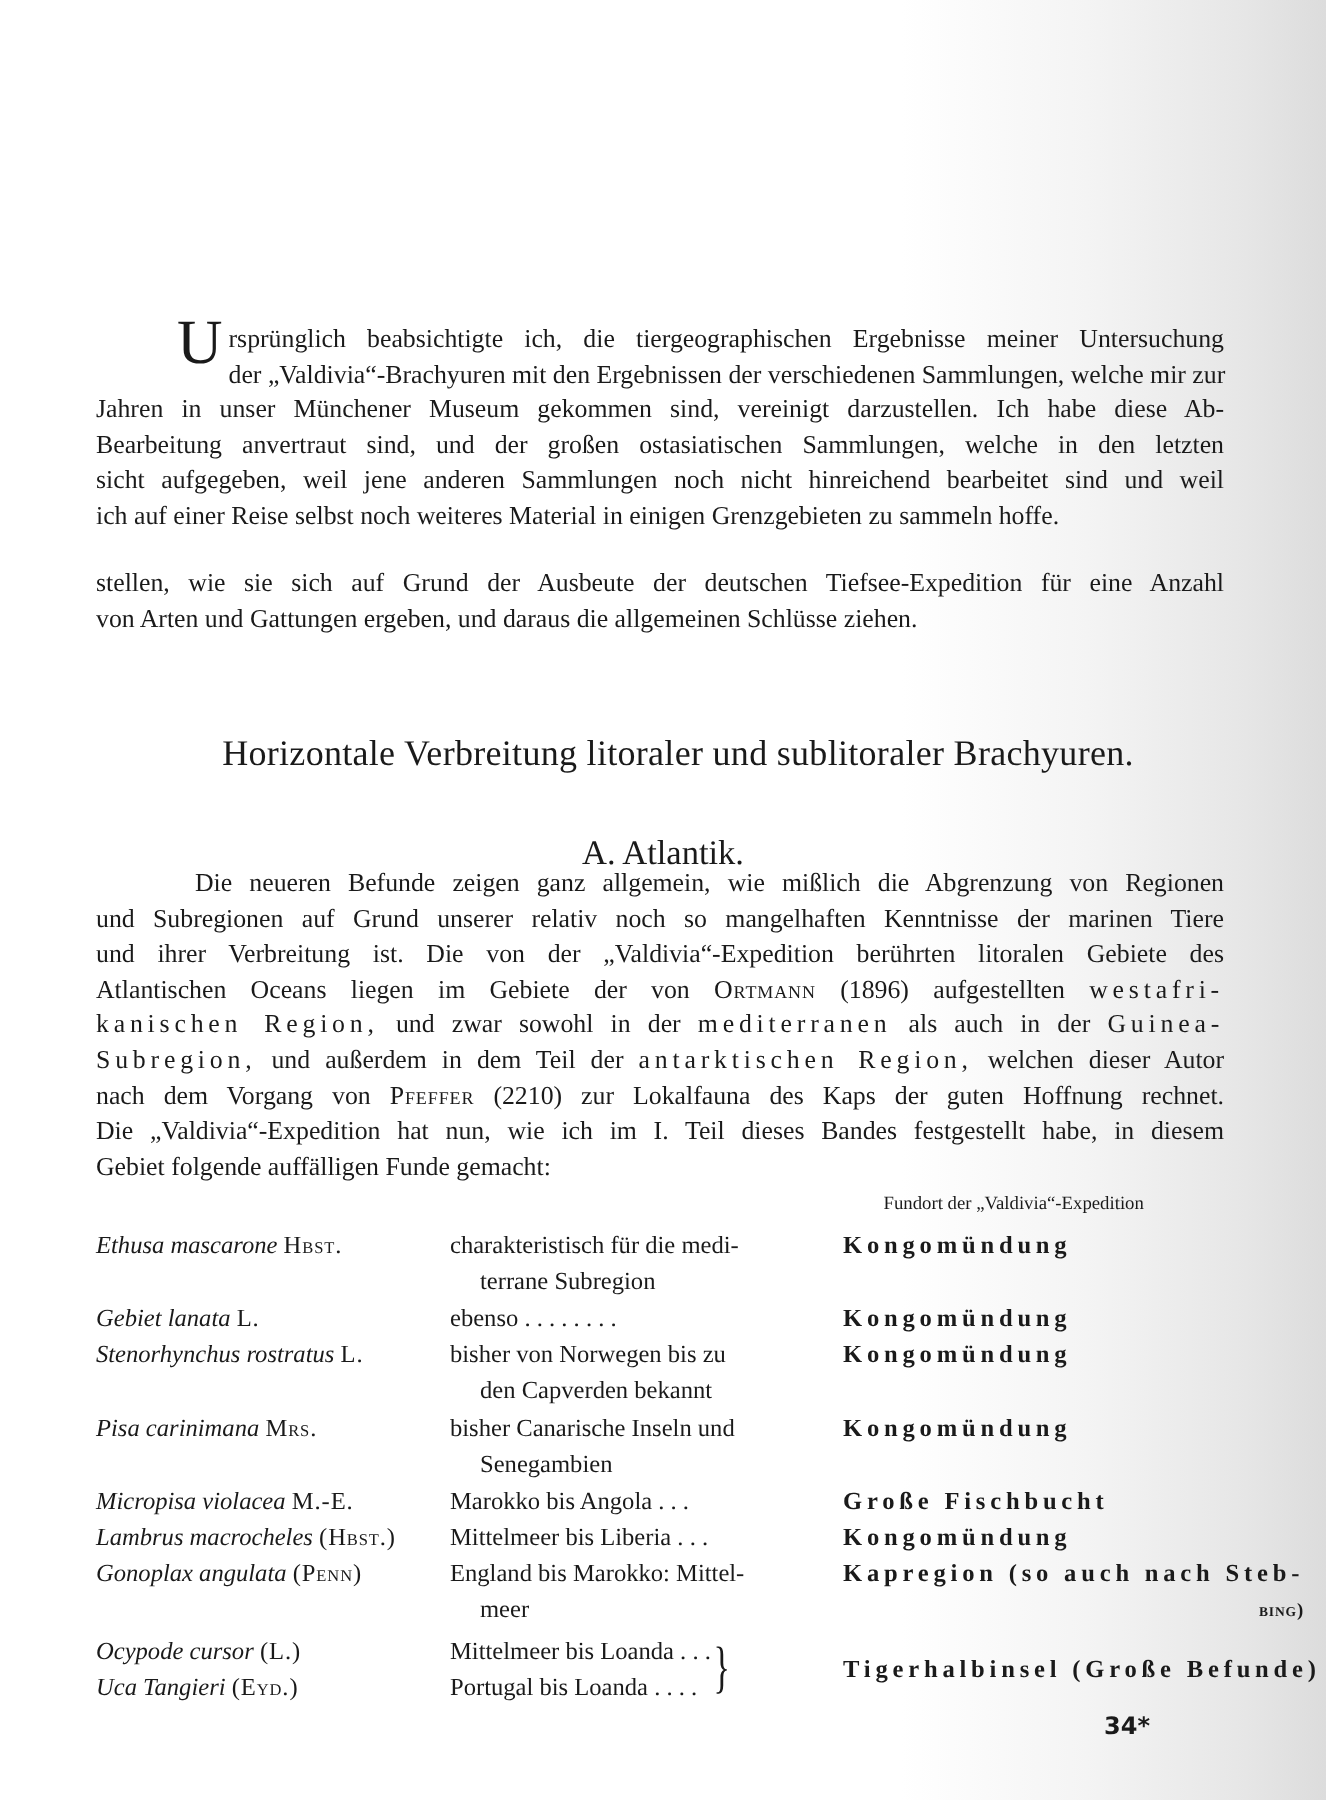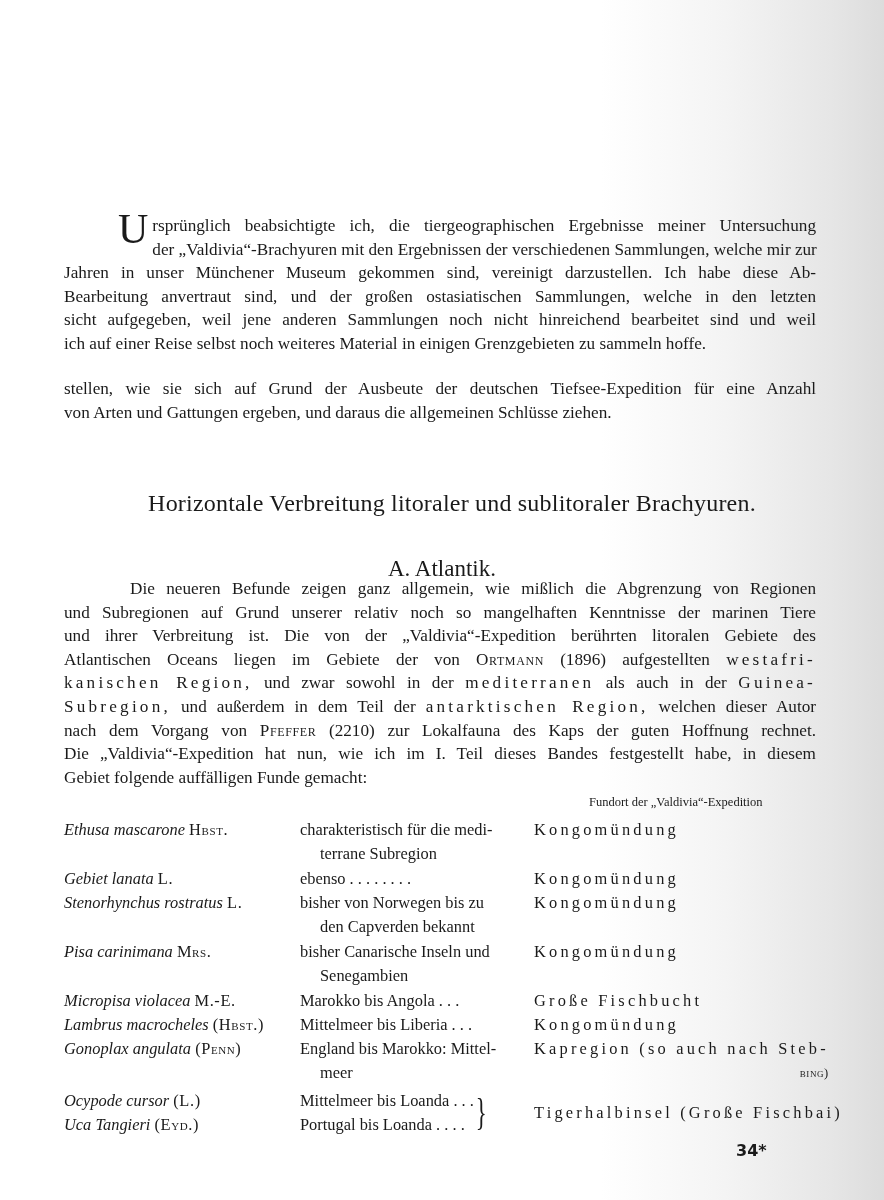--- a/index.html
+++ b/index.html
@@ -33,21 +33,21 @@
     .sc { font-variant: small-caps; letter-spacing: 0.6px; text-align: right; }
     .col-header {
       position: absolute; left: 589px; top: 795px; font-size: 12.5px;
     }
     .table { position: absolute; left: 64px; top: 818px; width: 780px; }
     .row { position: relative; font-size: 16.4px; line-height: 24px; }
     .species { position: absolute; left: 0; width: 232px; white-space: nowrap; }
     .species i { font-style: italic; }
     .range { position: absolute; left: 236px; width: 240px; }
     .range .cont { padding-left: 20px; display: block; }
-    .locality { position: absolute; left: 470px; white-space: nowrap; }
+    .locality { position: absolute; left: 498px; white-space: nowrap; font-weight: bold; }
     .locality .cont { display: block; padding-left: 20px; font-size: 12.5px; }
     .brace {
       position: absolute; left: 472px; top: 1092px; font-size: 38px; line-height: 40px;
       transform: scaleX(0.6);
     }
     .page-number {
       position: absolute; left: 736px; top: 1141px; font-size: 16px; font-weight: bold;
       font-family: "DejaVu Sans", sans-serif;
     }
   </style>
@@ -120,21 +120,21 @@
       <span class="locality spaced">Kongomündung</span>
     </div>
     <div class="row" style="position:absolute;top:219px;width:780px">
       <span class="species"><i>Gonoplax angulata</i> <span class="sc">(Penn)</span></span>
       <span class="range"><span>England bis Marokko: Mittel-</span><span class="cont">meer</span></span>
       <span class="locality"><span class="spaced">Kapregion (so auch nach Steb-</span><span class="cont sc">bing)</span></span>
     </div>
     <div class="row" style="position:absolute;top:271px;width:780px">
       <span class="species"><i>Ocypode cursor</i> <span class="sc">(L.)</span></span>
       <span class="range"><span>Mittelmeer bis Loanda . . .</span></span>
-      <span class="locality" style="top:12px"><span class="spaced">Tigerhalbinsel (Große Fischbai)</span></span>
+      <span class="locality" style="top:12px"><span class="spaced">Tigerhalbinsel (Große Befunde)</span></span>
     </div>
     <div class="row" style="position:absolute;top:295px;width:780px">
       <span class="species"><i>Uca Tangieri</i> <span class="sc">(Eyd.)</span></span>
       <span class="range"><span>Portugal bis Loanda . . . .</span></span>
     </div>
   </div>
 
   <div class="brace">}</div>
 
   <div class="page-number">34*</div>

